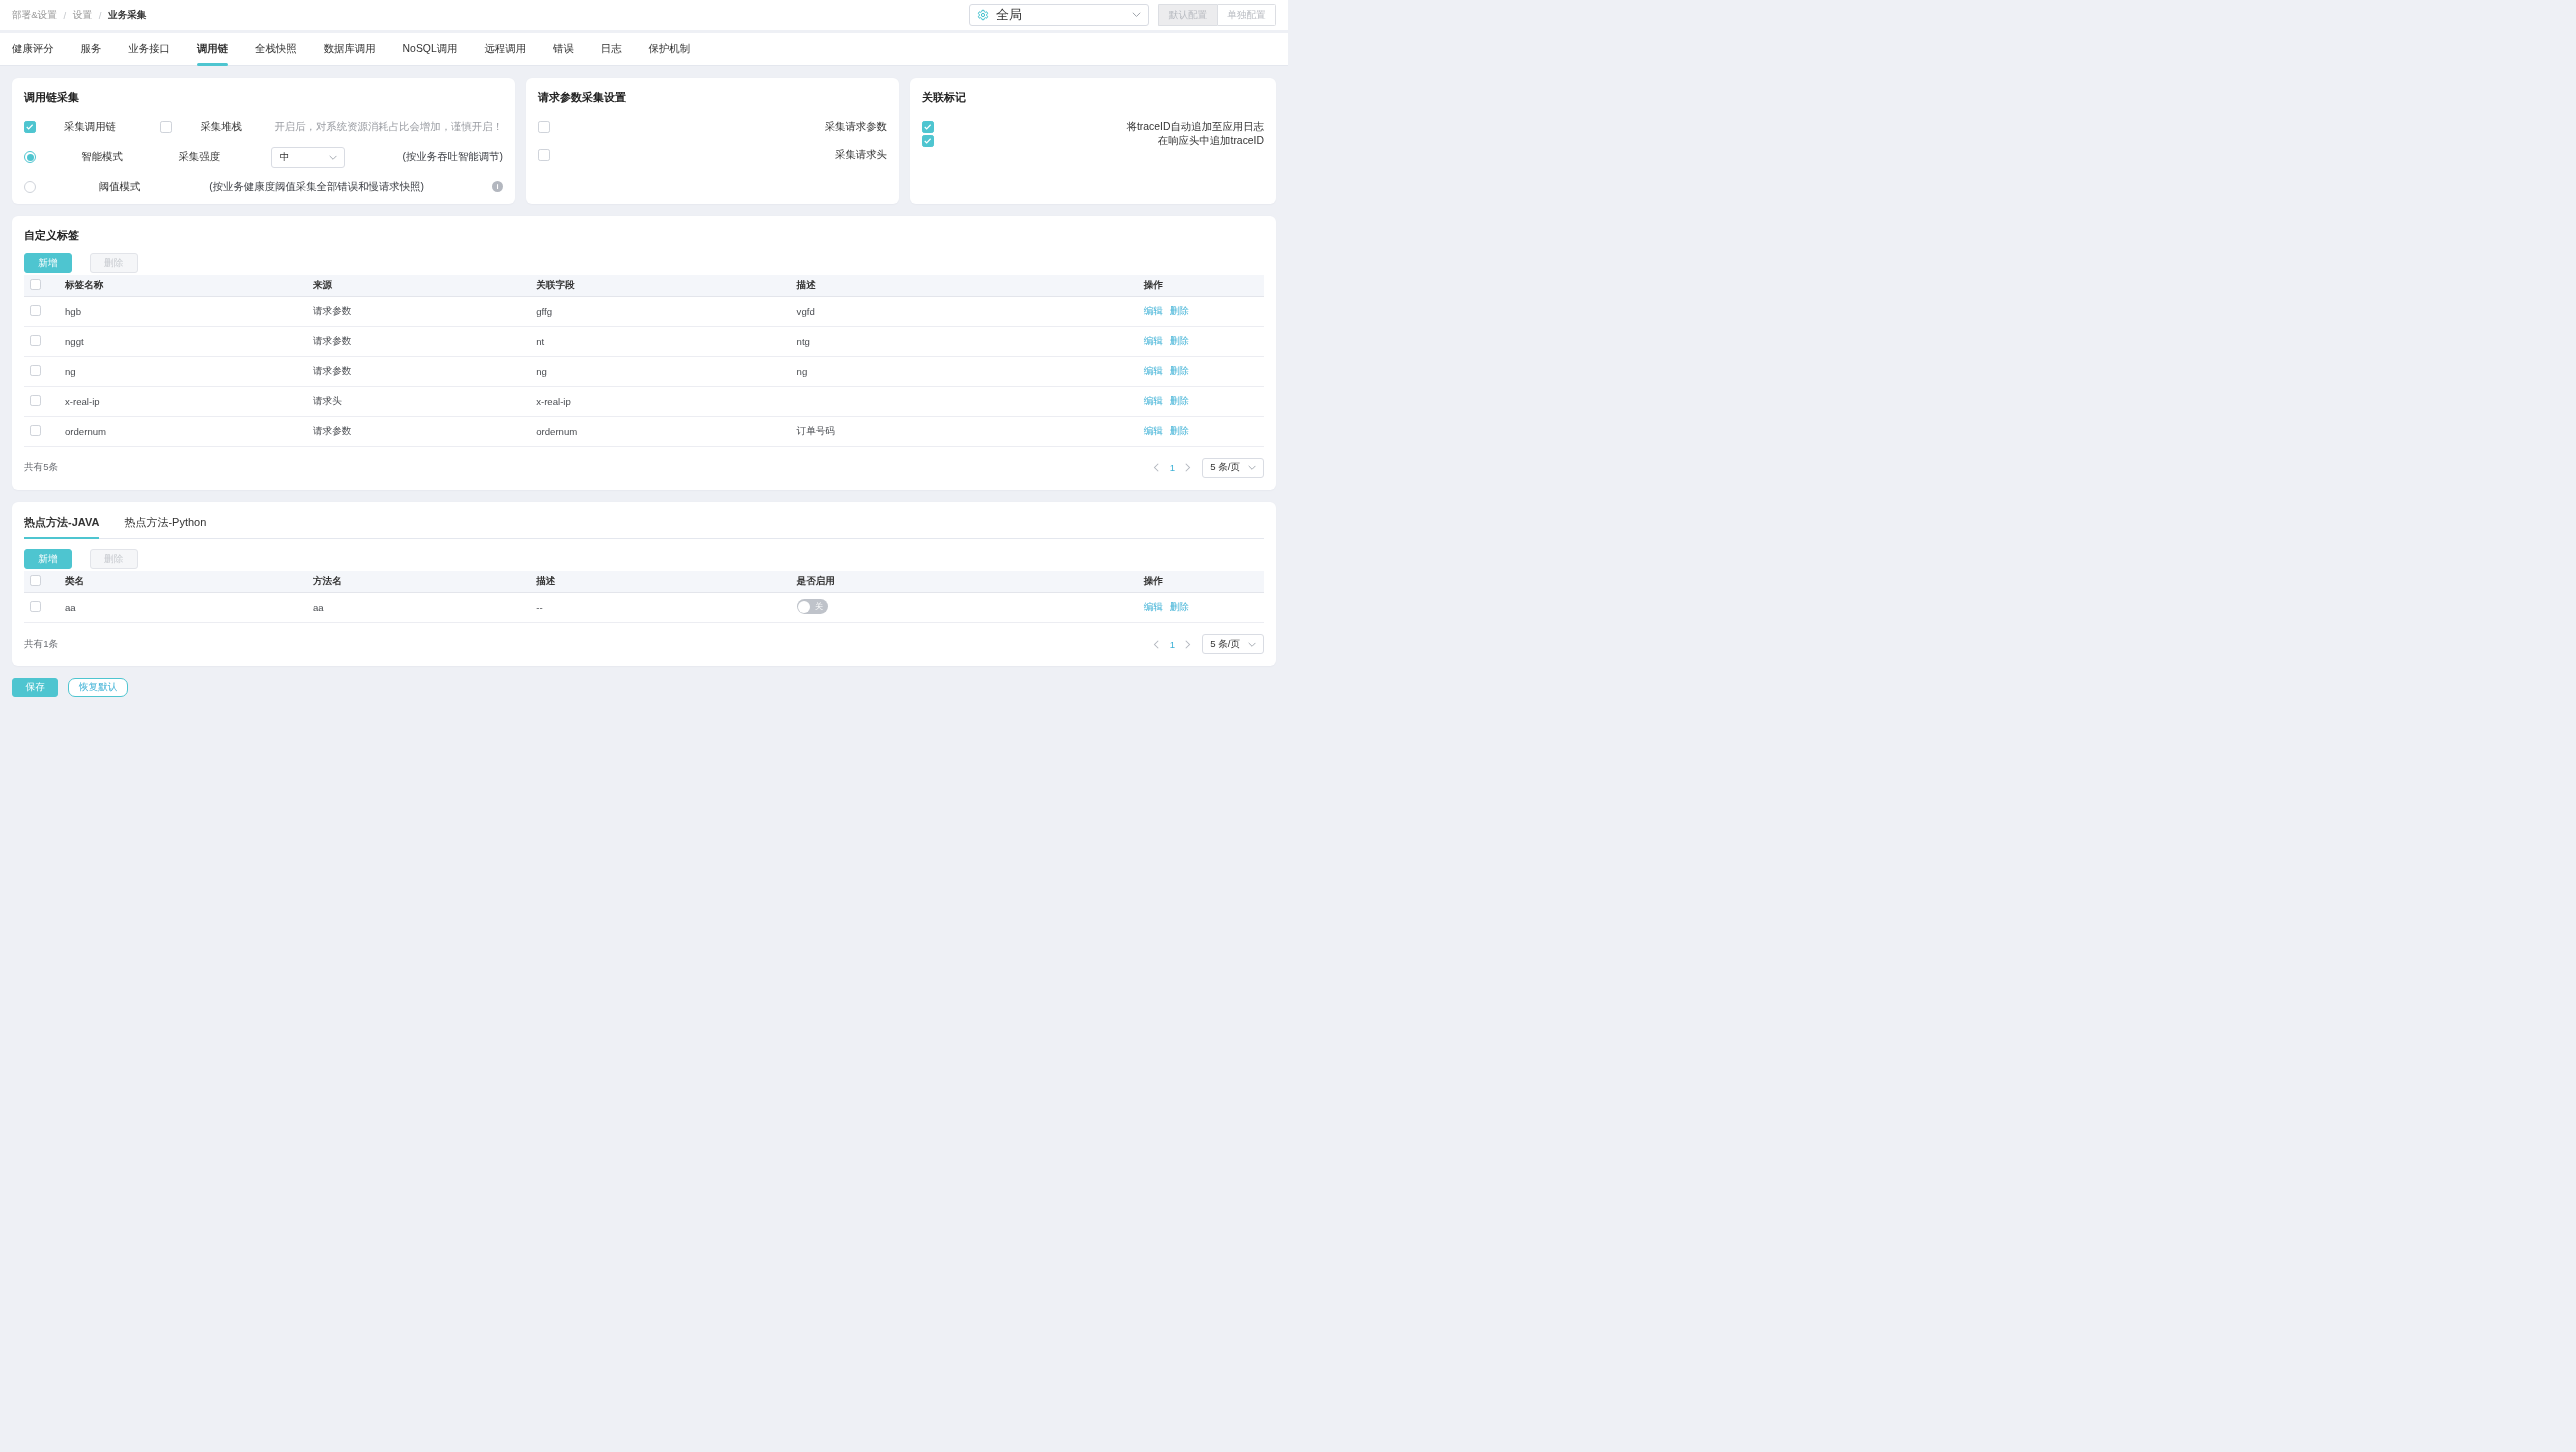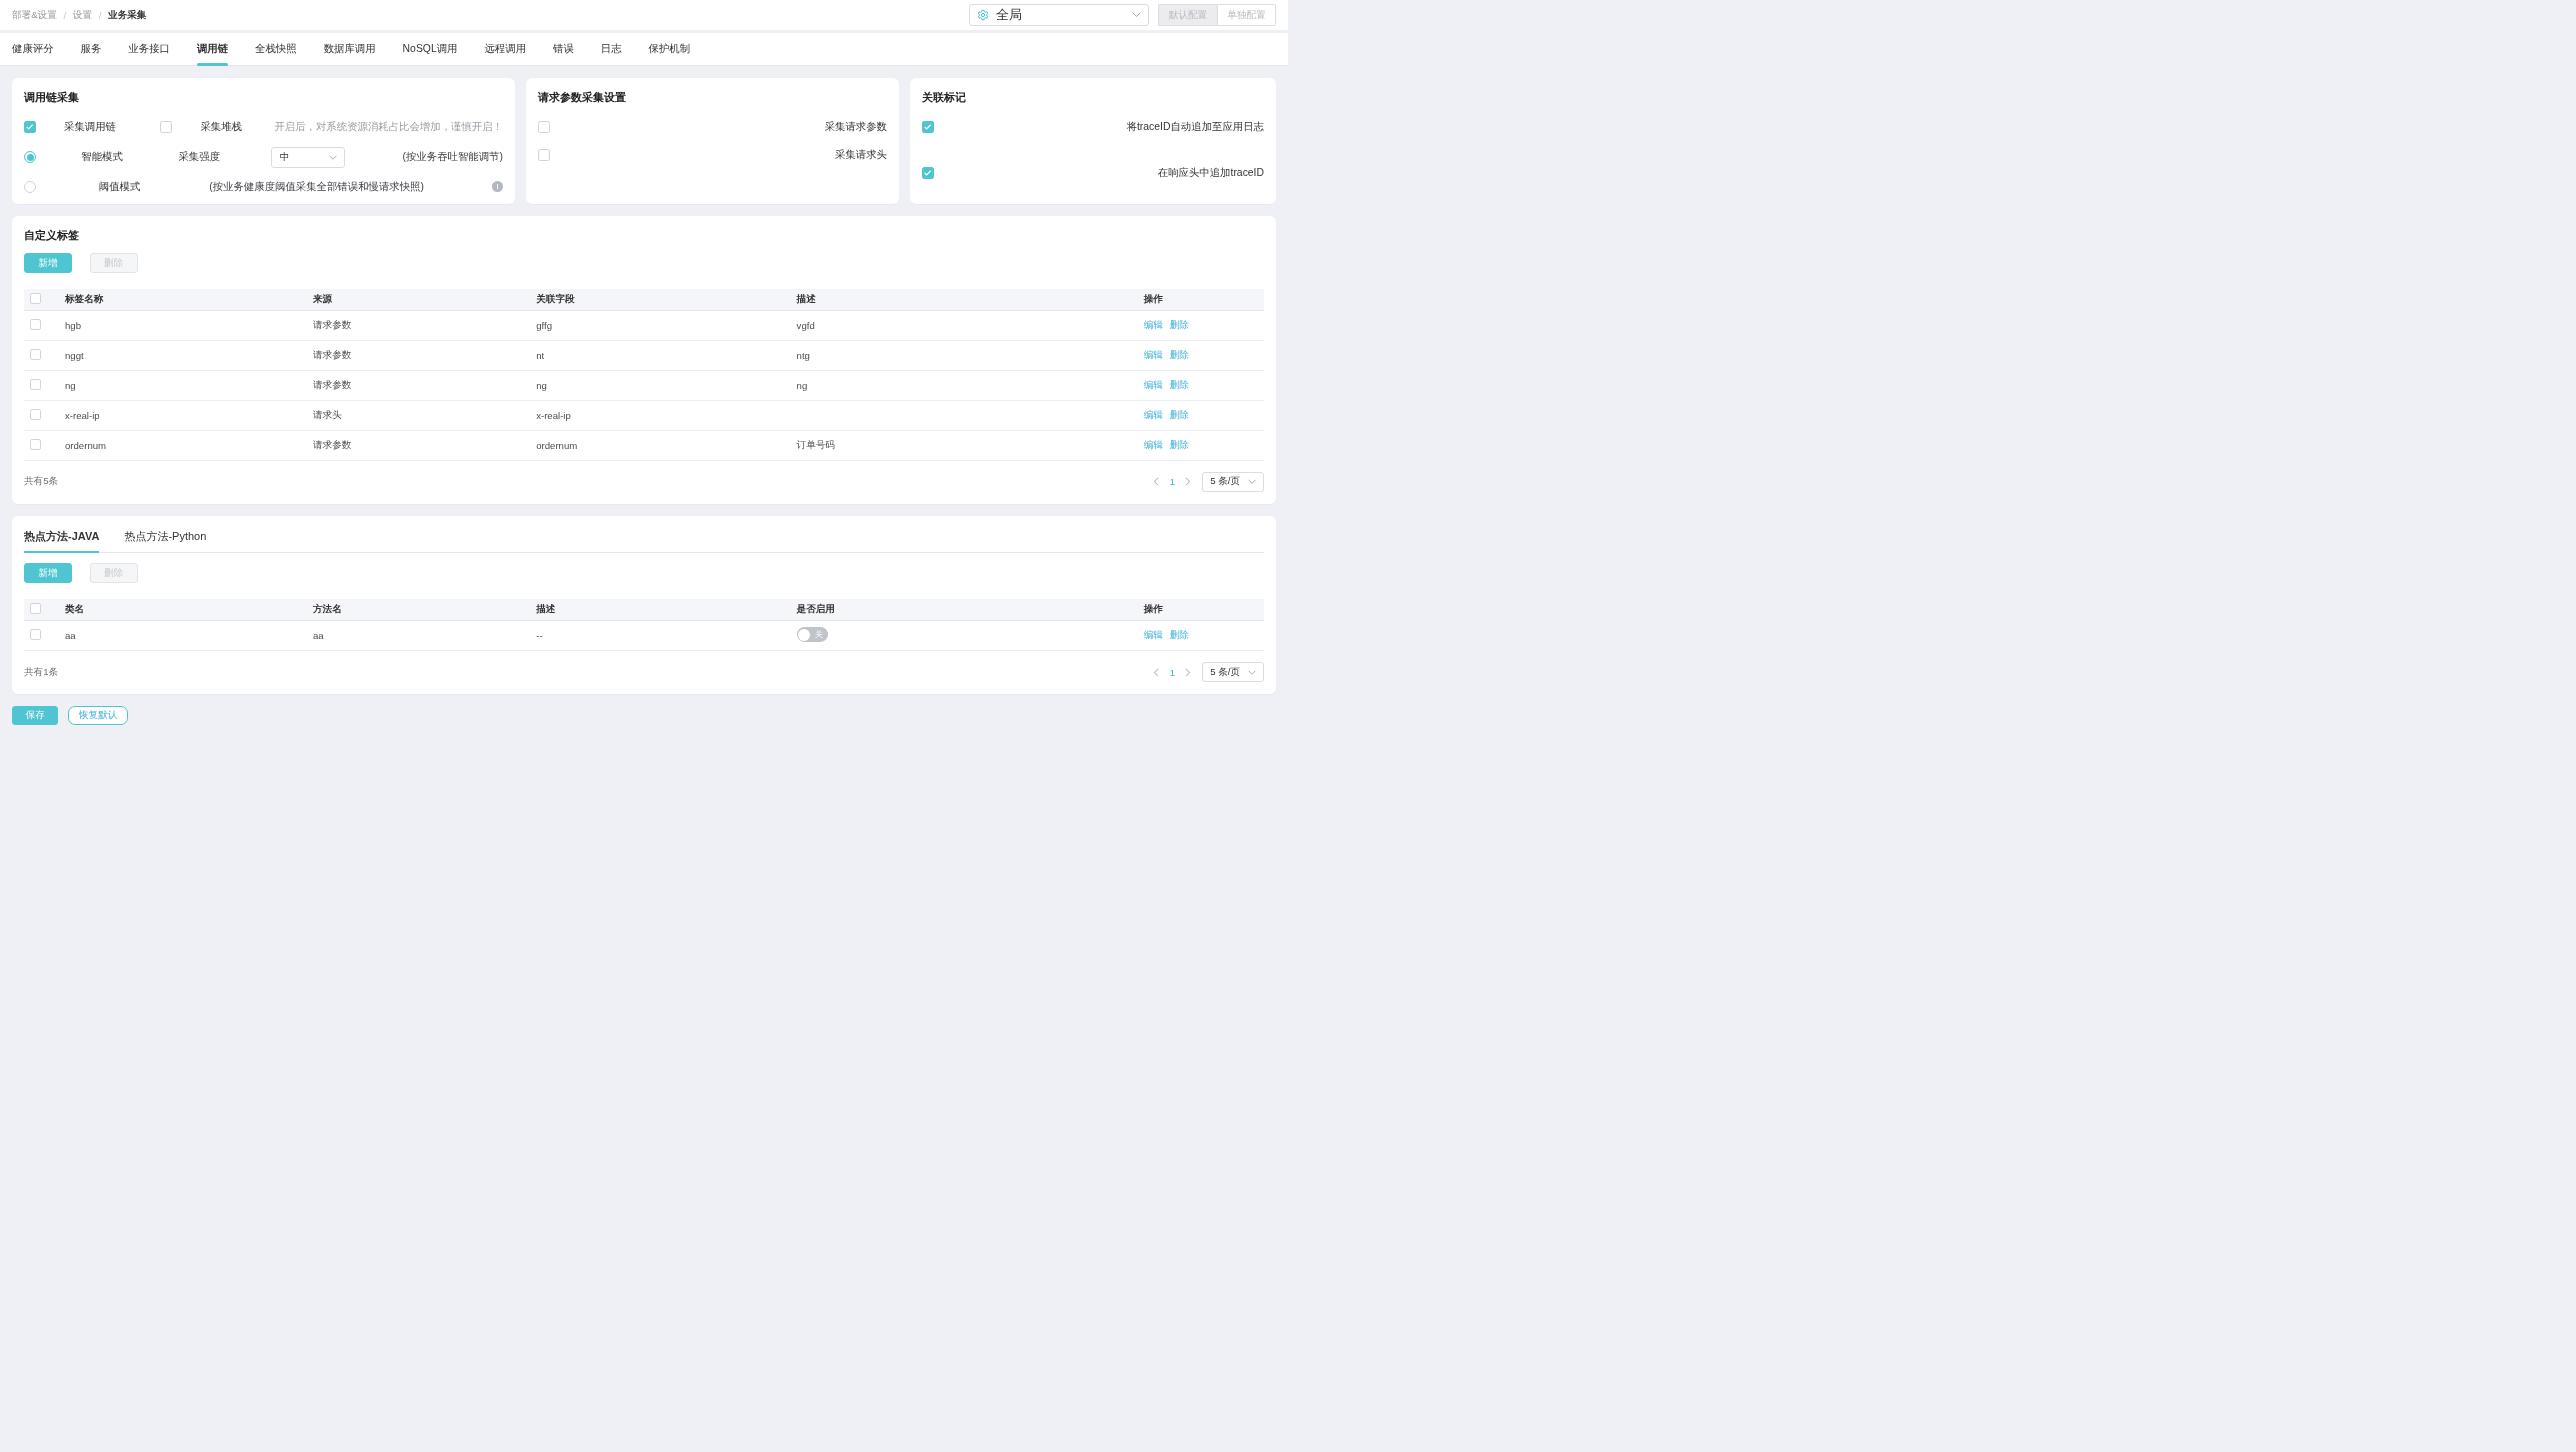--- a/index.html
+++ b/index.html
@@ -55,21 +55,21 @@
     align-items:center; justify-content:space-between; padding:0 7.4px; cursor:pointer; font-size:9.6px; color:#333; }
   .strength { width:74px; margin-left:6px; margin-right:9px; }
   .info-icon { width:11px; height:11px; border-radius:50%; background:#b3b7bf; color:#fff; font-size:7.4px; font-weight:bold;
     display:inline-flex; align-items:center; justify-content:center; margin-left:5.2px; cursor:pointer; font-style:normal; }
   
   .section { margin-top:12px; }
   .toolbar { margin-top:10px; display:flex; gap:18px; }
   .btn { height:20px; border-radius:3px; font-size:9.6px; padding:0 13.3px; cursor:pointer; border:0.7px solid transparent; font-family:inherit; }
   .btn-primary { background:#4ec5d0; color:#fff; border-color:#4ec5d0; }
   .btn-disabled { background:#f5f6f8; color:#c6c9ce; border-color:#e2e4e9; cursor:not-allowed; }
-  table { width:100%; border-collapse:collapse; table-layout:fixed; font-size:9.6px; margin-top:16px; }
+  table { width:100%; border-collapse:collapse; table-layout:fixed; font-size:9.6px; margin-top:2px; }
   thead th { background:#f4f6fa; border-bottom:0.7px solid #e3e5eb; height:21.4px; text-align:left; font-weight:bold; color:#333; padding:0 6px; }
   tbody td { height:30px; border-bottom:0.7px solid #ecedf2; color:#4a4d52; padding:0 6px; }
   .col-cb { width:35px; }
   .col-a { width:20%; } .col-b { width:18%; } .col-c { width:21%; } .col-d { width:28%; }
   .link { color:#3db1d6; cursor:pointer; }
   .link + .link { margin-left:6.7px; }
   
   .pager-row { margin-top:11px; display:flex; align-items:center; justify-content:space-between; color:#6b6e74; font-size:9.6px; }
   .pager { display:flex; align-items:center; gap:10.4px; }
   .pg-arrow { display:flex; cursor:pointer; }
@@ -191,21 +191,21 @@
     <div class="card" style="flex:1;">
       <div class="card-title">关联标记</div>
       <div class="opt-row">
         <span class="cb checked">
           <svg width="7.4" height="6" viewBox="0 0 10 8">
               <path d="M1 4l2.6 2.6L9 1" stroke="#fff" stroke-width="1.6" fill="none"></path>
             </svg>
         </span>
         <span class="lbl">将traceID自动追加至应用日志</span>
       </div>
-      <div class="opt-row" style="margin-top:32px;">
+      <div class="opt-row" style="margin-top:0;">
         <span class="cb checked">
           <svg width="7.4" height="6" viewBox="0 0 10 8">
               <path d="M1 4l2.6 2.6L9 1" stroke="#fff" stroke-width="1.6" fill="none"></path>
             </svg>
         </span>
         <span class="lbl">在响应头中追加traceID</span>
       </div>
     </div>
   </div>
 

